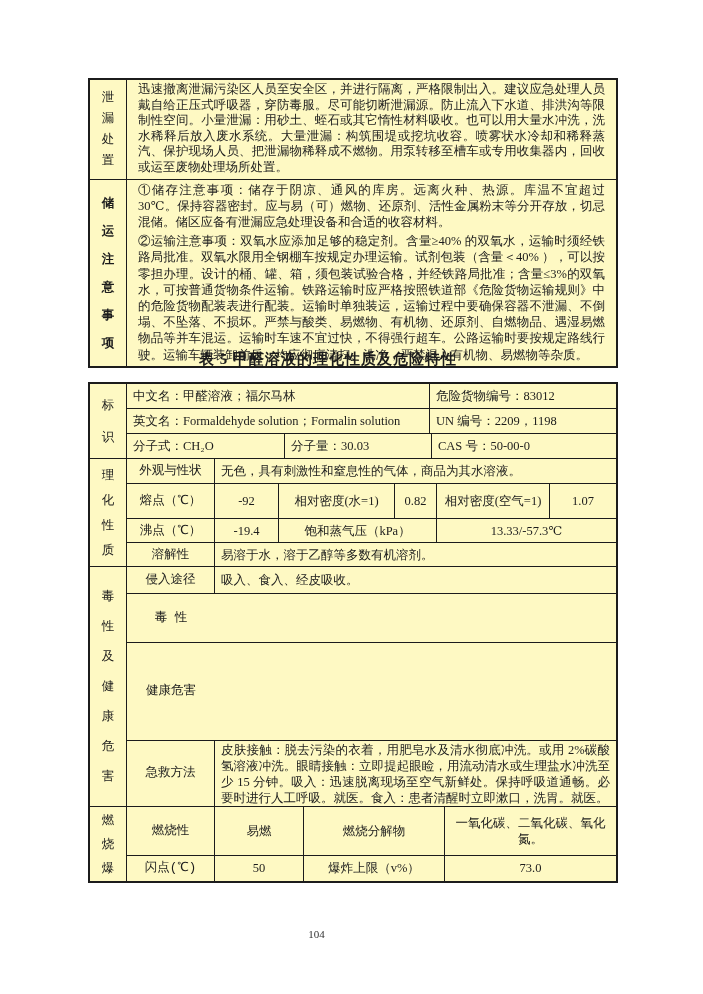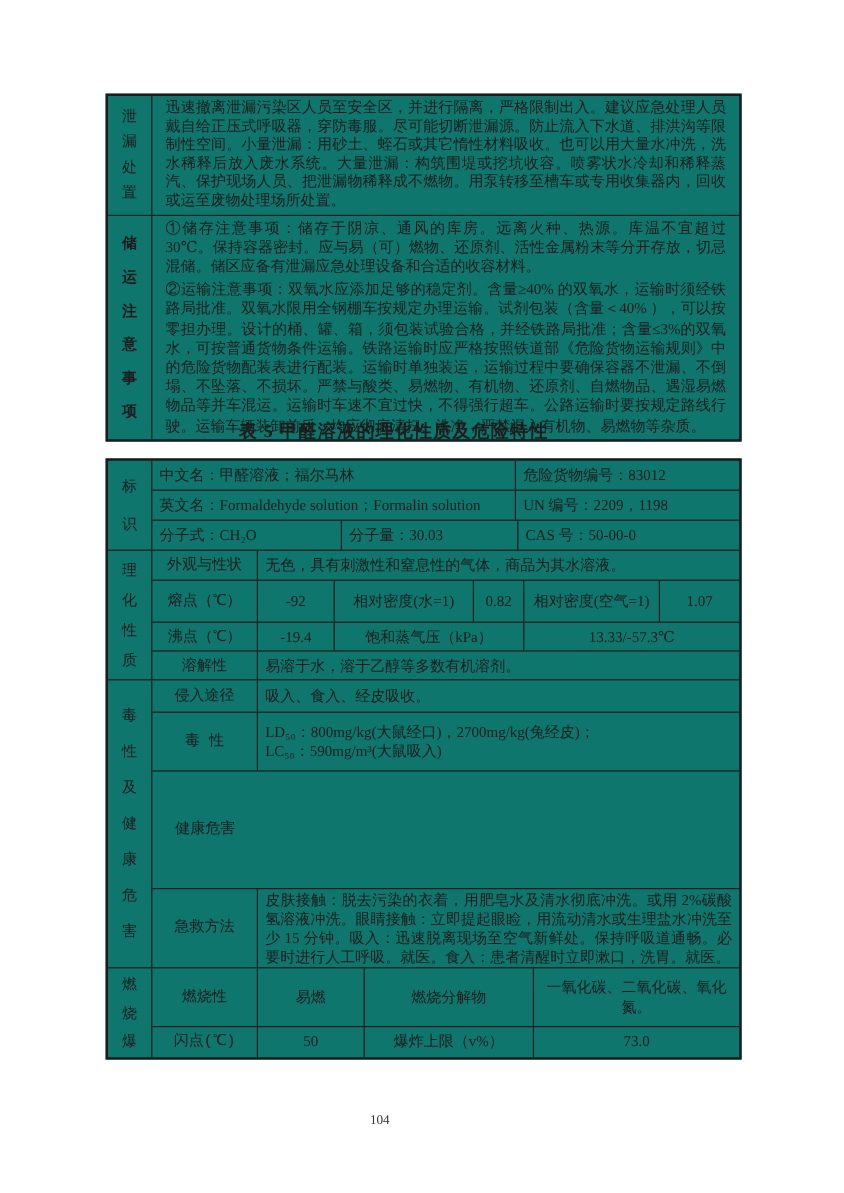--- a/index.html
+++ b/index.html
@@ -4,21 +4,21 @@
 <style>
   html,body{margin:0;padding:0;}
   body{
     width:703px;height:994px;background:#ffffff;position:relative;
     font-family:"Liberation Serif","DejaVu Serif",serif;
     color:#1c1c1c;
     -webkit-font-smoothing:antialiased;
   }
   .abs{position:absolute;}
   
-  .tbl{border:2px solid #1c1c1c;width:530px;box-sizing:border-box;background:#0f766e;}
+  .tbl{border:2px solid #1c1c1c;width:530px;box-sizing:border-box;background:#fef9c3;}
   .band{display:flex;border-top:1px solid #1c1c1c;}
   .band:first-child{border-top:none;}
   .vlabel{width:36px;flex:0 0 36px;border-right:1px solid #1c1c1c;display:flex;align-items:center;justify-content:center;overflow:hidden;}
   .vtext{width:14px;word-break:break-all;text-align:center;font-size:12.5px;}
   .bandrows{flex:1;display:flex;flex-direction:column;min-width:0;}
   .row{display:flex;border-top:1px solid #1c1c1c;flex:1;}
   .row:first-child{border-top:none;}
   .cell{border-right:1px solid #1c1c1c;padding:1px 6px;box-sizing:border-box;display:flex;align-items:center;font-size:12.5px;line-height:16px;min-width:0;}
   .cell:last-child{border-right:none;}
   .cell.ctr{justify-content:center;text-align:center;}
@@ -133,24 +133,20 @@
     <div class="vlabel">
       <span class="vtext lh-tox">毒性及健康危害</span>
     </div>
     <div class="bandrows">
       <div class="row h24">
         <div class="cell w88 ctr">侵入途径</div>
         <div class="cell fill">吸入、食入、经皮吸收。</div>
       </div>
       <div class="row h48">
         <div class="cell w88 ctr">毒 性</div>
-        <div class="cell fill toxcell">
-          <div>LD₅₀：800mg/kg(大鼠经口)，2700mg/kg(兔经皮)；</div>
-          <div>LC₅₀：590mg/m³(大鼠吸入)</div>
-        </div>
       </div>
       <div class="row h97">
         <div class="cell w88 ctr">健康危害</div>
       </div>
       <div class="row h65">
         <div class="cell w88 ctr">急救方法</div>
         <div class="cell fill txt" style="line-height:16.2px;padding-top:1px;">皮肤接触：脱去污染的衣着，用肥皂水及清水彻底冲洗。或用 2%碳酸氢溶液冲洗。眼睛接触：立即提起眼睑，用流动清水或生理盐水冲洗至少 15 分钟。吸入：迅速脱离现场至空气新鲜处。保持呼吸道通畅。必要时进行人工呼吸。就医。食入：患者清醒时立即漱口，洗胃。就医。</div>
       </div>
     </div>
   </div>

